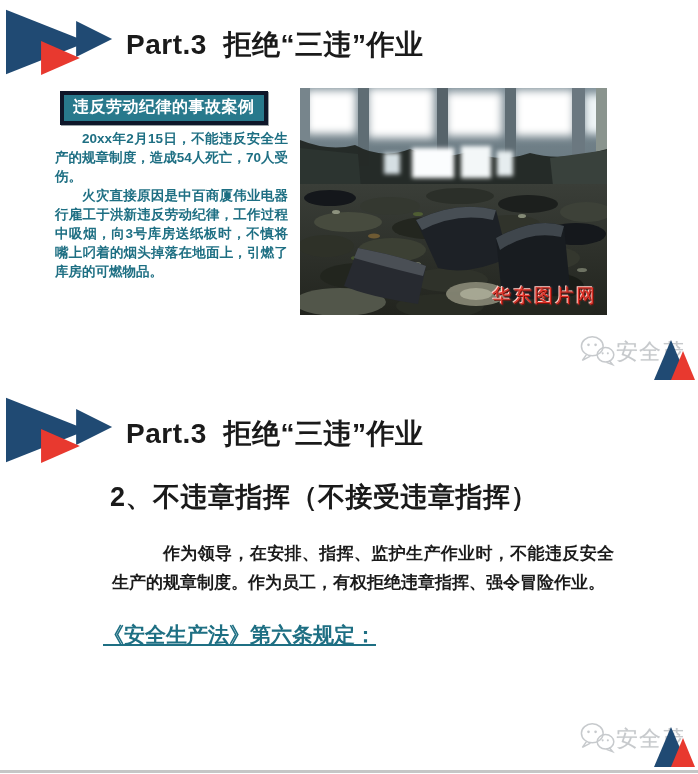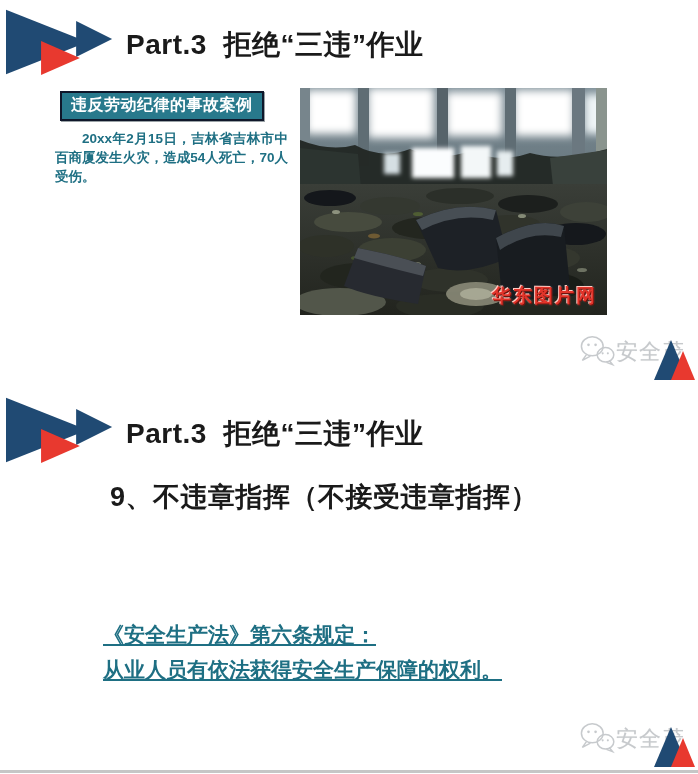--- a/index.html
+++ b/index.html
@@ -12,37 +12,37 @@
   #slide2{top:387px;}
 
   .tri-logo{position:absolute;left:2px;top:5px;width:116px;height:72px;}
   .slide-title{
     position:absolute;left:126px;top:26px;margin:0;
     font-size:28px;font-weight:bold;color:#1a1a1a;white-space:pre;letter-spacing:.5px;
   }
 
   .badge{
     position:absolute;left:60px;top:91px;
-    background:#28798c;border:2px solid #0f172a;
+    background:#28798c;border:4px solid #0f172a;
     color:#ffffff;font-size:16px;font-weight:bold;
     padding:2px 9px 3px;letter-spacing:.5px;box-shadow:1px 1px 0 #9aa2a6;
   }
 
   .case-text{
     position:absolute;left:55px;top:129px;width:233px;
     color:#1e6f83;font-size:13.5px;font-weight:bold;line-height:19px;
     text-align:justify;
   }
   .case-text p{margin:0;text-indent:2em;}
 
   .photo{position:absolute;left:300px;top:88px;width:307px;height:227px;margin:0;}
   .photo svg{position:absolute;left:0;top:0;width:100%;height:100%;}
   .watermark{
     position:absolute;right:10px;bottom:6px;
-    font-size:19px;font-weight:bold;color:#e2342a;letter-spacing:2px;
+    font-size:19px;font-weight:normal;color:#e2342a;letter-spacing:2px;
     text-shadow:1px 1px 0 #6d120c,-1px -1px 0 #ffc9c2,0 0 2px rgba(255,255,255,.5);
   }
 
   .brand{position:absolute;left:578px;top:330px;width:118px;height:50px;}
   .wx-icon{position:absolute;left:0;top:4px;width:38px;height:34px;}
   .brand-text{
     position:absolute;left:38px;top:7px;
     font-size:22px;color:#c6c9cc;letter-spacing:1px;
     text-shadow:0 0 1px #e8e8e8;
   }
@@ -76,21 +76,22 @@
       <polygon points="2,5 2,73 88,39" fill="#204a73"></polygon>
       <polygon points="76,17 76,55 114,36" fill="#204a73"></polygon>
       <polygon points="39,38 39,74 80,56" fill="#e8392f"></polygon>
     </svg>
 
     <h1 class="slide-title">Part.3  拒绝“三违”作业</h1>
 
     <div class="badge">违反劳动纪律的事故案例</div>
 
     <div class="case-text">
-      <p>20xx年2月15日，吉林省吉林市中百商厦发生火灾，造成54人死亡，70人受伤。</p>
+      <p>20xx年2月15日，不能违反安全生产的规章制度，造成54人死亡，70人受伤。</p>
+      <p>火灾直接原因是中百商厦伟业电器行雇工于洪新违反劳动纪律，工作过程中吸烟，向3号库房送纸板时，不慎将嘴上叼着的烟头掉落在地面上，引燃了库房的可燃物品。</p>
     </div>
 
     <figure class="photo">
       <svg viewBox="0 0 307 227" preserveAspectRatio="none">
         <defs>
           <linearGradient id="wallg" x1="0" y1="0" x2="0" y2="1">
             <stop offset="0" stop-color="#7c8d96"></stop>
             <stop offset="1" stop-color="#49555a"></stop>
           </linearGradient>
           <linearGradient id="floorg" x1="0" y1="0" x2="0" y2="1">
@@ -208,26 +209,26 @@
   <section class="slide" id="slide2">
 
     <svg class="tri-logo" style="top:6px" viewBox="0 0 118 76">
       <polygon points="2,5 2,73 88,39" fill="#204a73"></polygon>
       <polygon points="76,17 76,55 114,36" fill="#204a73"></polygon>
       <polygon points="39,38 39,74 80,56" fill="#e8392f"></polygon>
     </svg>
 
     <h1 class="slide-title" style="top:28px">Part.3  拒绝“三违”作业</h1>
 
-    <h2 class="heading2">9、不违章指挥（不接受违章指挥）</h2>
-
+    <h2 class="heading2">2、不违章指挥（不接受违章指挥）</h2>
+
+    <p class="para2">作为领导，在安排、指挥、监护生产作业时，不能违反安全生产的规章制度。作为员工，有权拒绝违章指挥、强令冒险作业。</p>
 
     <div class="law">
       <div>《安全生产法》第六条规定：</div>
-      <div>从业人员有依法获得安全生产保障的权利。</div>
     </div>
 
     <div class="brand">
       <svg class="wx-icon" viewBox="0 0 40 36">
         <g fill="none" stroke="#c7cacd" stroke-width="1.6">
           <ellipse cx="15" cy="13" rx="11.5" ry="10"></ellipse>
           <path d="M9,21.5 L4.5,28 L13,23.5"></path>
           <ellipse cx="29" cy="22" rx="8.8" ry="7.6"></ellipse>
           <path d="M33,28 L36.5,32.5 L30,30"></path>
         </g>

